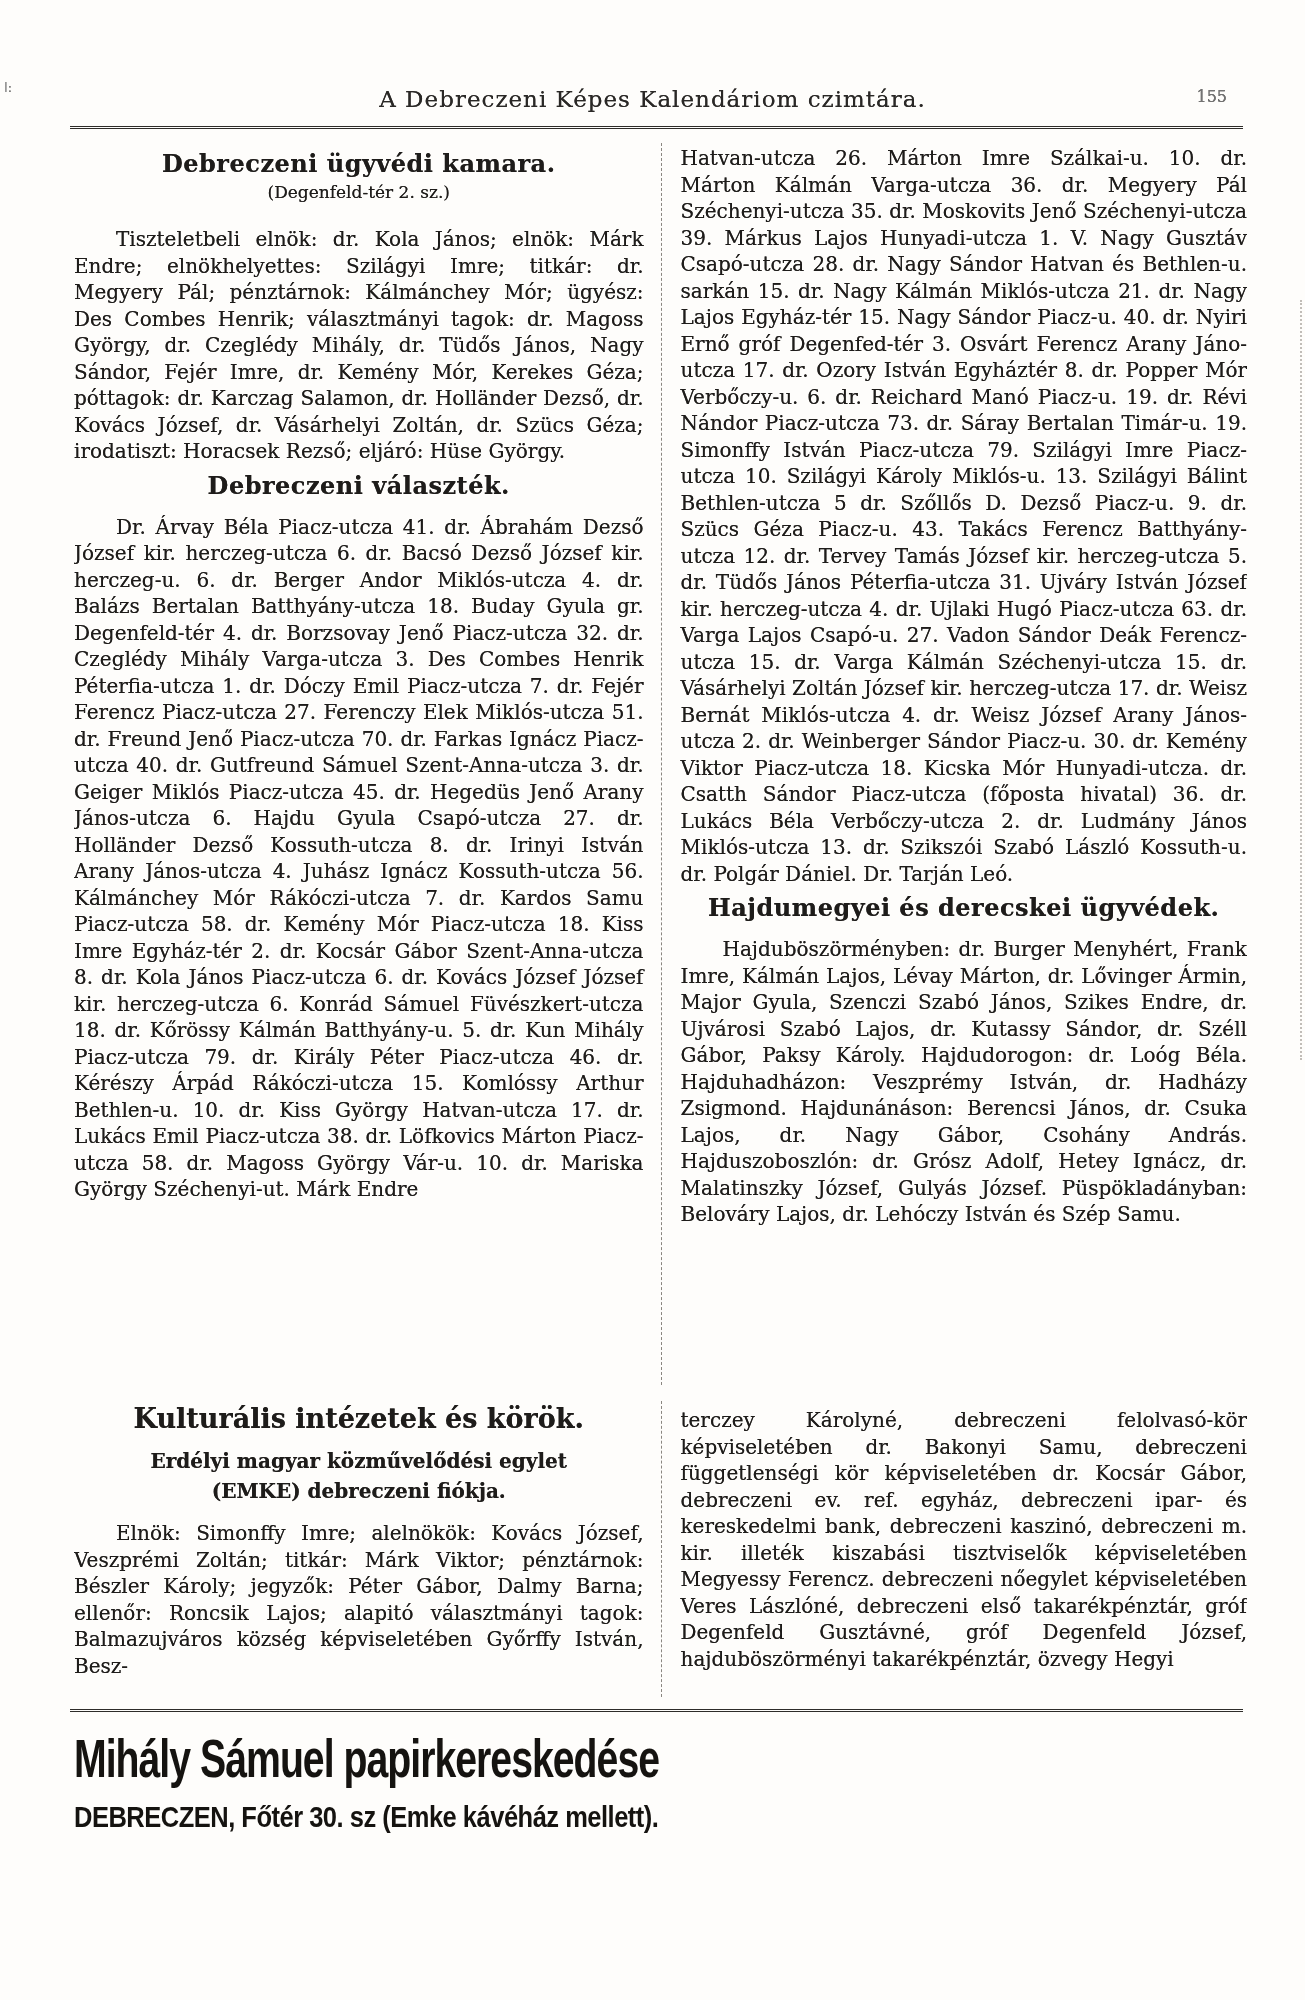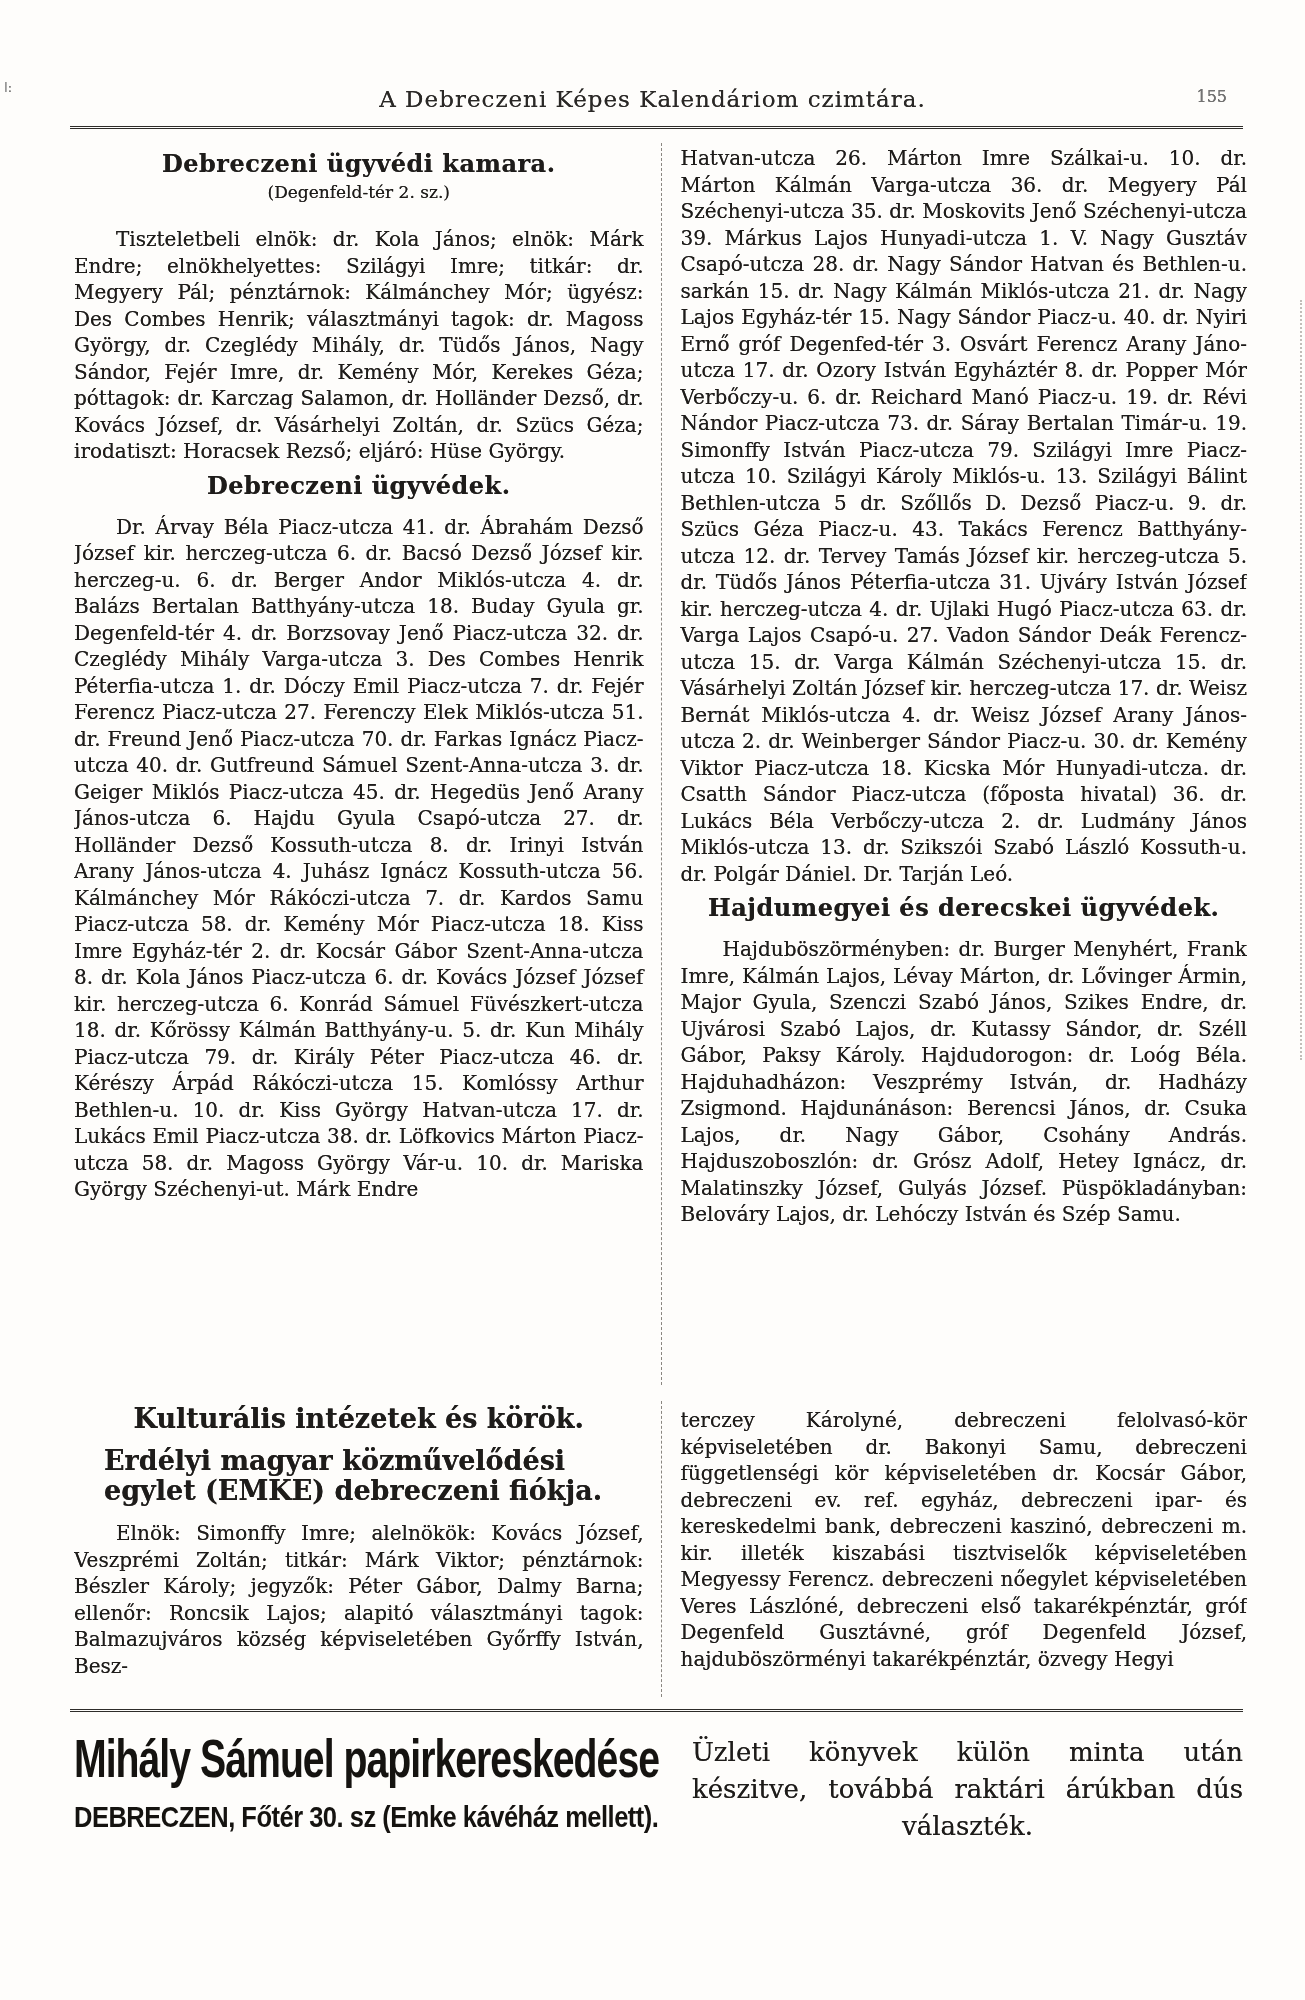--- a/index.html
+++ b/index.html
@@ -42,21 +42,21 @@
   p.indent { text-indent:42px; }
   .gap-top { margin-top:30px; }
 
   
   .vi-title {
     text-align:center; font-size:37px; font-weight:bold;
     margin:40px 0 6px 0; letter-spacing:1px;
   }
   .columns2 { display:flex; margin:16px 58px 0 74px; height:296px; overflow:hidden; }
   h2.kult { font-size:27px; font-weight:bold; text-align:center; margin:2px 0 12px 0; }
-  h3.emke { font-size:27px; font-weight:bold; text-align:left; margin:8px 30px 14px 30px; line-height:30px; }
+  h3.emke { font-size:20px; font-weight:bold; text-align:center; margin:8px 30px 14px 30px; line-height:30px; }
   .col-right2 { padding-top:4px; }
 
   
   .rule2 { margin:12px 62px 0 70px; border:0; border-top:3px double #2e2c29; }
   .ad { display:flex; margin:16px 58px 0 74px; }
   .ad-left { width:52%; box-sizing:border-box; padding-right:10px; }
   .ad-name {
     font-family:"Liberation Sans","DejaVu Sans",sans-serif;
     font-weight:bold; font-size:40px; letter-spacing:-1px; white-space:nowrap;
     transform:scale(0.98,1.35); transform-origin:left top; color:#151310;
@@ -88,21 +88,21 @@
     <div class="header-title ink">A Debreczeni Képes Kalendáriom czimtára.</div>
     <div class="page-number ink">155</div>
   </div>
   <hr class="rule1">
 
   <div class="columns">
     <div class="col col-left">
       <h2 class="sec ink">Debreczeni ügyvédi kamara.</h2>
       <div class="sub ink">(Degenfeld-tér 2. sz.)</div>
       <p class="body indent ink">Tiszteletbeli elnök: dr. Kola János; elnök: Márk Endre; elnökhelyettes: Szilágyi Imre; titkár: dr. Megyery Pál; pénztárnok: Kálmánchey Mór; ügyész: Des Combes Henrik; választmányi tagok: dr. Magoss György, dr. Czeglédy Mihály, dr. Tüdős János, Nagy Sándor, Fejér Imre, dr. Kemény Mór, Kerekes Géza; póttagok: dr. Karczag Salamon, dr. Holländer Dezső, dr. Kovács József, dr. Vásárhelyi Zoltán, dr. Szücs Géza; irodatiszt: Horacsek Rezső; eljáró: Hüse György.</p>
-      <h2 class="sec gap-top ink">Debreczeni ügyvédek.</h2>
+      <h2 class="sec gap-top ink">Debreczeni választék.</h2>
       <p class="body indent ink">Dr. Árvay Béla Piacz-utcza 41. dr. Ábrahám Dezső József kir. herczeg-utcza 6. dr. Bacsó Dezső József kir. herczeg-u. 6. dr. Berger Andor Miklós-utcza 4. dr. Balázs Bertalan Batthyány-utcza 18. Buday Gyula gr. Degenfeld-tér 4. dr. Borzsovay Jenő Piacz-utcza 32. dr. Czeglédy Mihály Varga-utcza 3. Des Combes Henrik Péterfia-utcza 1. dr. Dóczy Emil Piacz-utcza 7. dr. Fejér Ferencz Piacz-utcza 27. Ferenczy Elek Miklós-utcza 51. dr. Freund Jenő Piacz-utcza 70. dr. Farkas Ignácz Piacz-utcza 40. dr. Gutfreund Sámuel Szent-Anna-utcza 3. dr. Geiger Miklós Piacz-utcza 45. dr. Hegedüs Jenő Arany János-utcza 6. Hajdu Gyula Csapó-utcza 27. dr. Holländer Dezső Kossuth-utcza 8. dr. Irinyi István Arany János-utcza 4. Juhász Ignácz Kossuth-utcza 56. Kálmánchey Mór Rákóczi-utcza 7. dr. Kardos Samu Piacz-utcza 58. dr. Kemény Mór Piacz-utcza 18. Kiss Imre Egyház-tér 2. dr. Kocsár Gábor Szent-Anna-utcza 8. dr. Kola János Piacz-utcza 6. dr. Kovács József József kir. herczeg-utcza 6. Konrád Sámuel Füvészkert-utcza 18. dr. Kőrössy Kálmán Batthyány-u. 5. dr. Kun Mihály Piacz-utcza 79. dr. Király Péter Piacz-utcza 46. dr. Kérészy Árpád Rákóczi-utcza 15. Komlóssy Arthur Bethlen-u. 10. dr. Kiss György Hatvan-utcza 17. dr. Lukács Emil Piacz-utcza 38. dr. Löfkovics Márton Piacz-utcza 58. dr. Magoss György Vár-u. 10. dr. Mariska György Széchenyi-ut. Márk Endre</p>
     </div>
     <div class="col col-right">
       <p class="body ink" style="margin-top:2px">Hatvan-utcza 26. Márton Imre Szálkai-u. 10. dr. Márton Kálmán Varga-utcza 36. dr. Megyery Pál Széchenyi-utcza 35. dr. Moskovits Jenő Széchenyi-utcza 39. Márkus Lajos Hunyadi-utcza 1. V. Nagy Gusztáv Csapó-utcza 28. dr. Nagy Sándor Hatvan és Bethlen-u. sarkán 15. dr. Nagy Kálmán Miklós-utcza 21. dr. Nagy Lajos Egyház-tér 15. Nagy Sándor Piacz-u. 40. dr. Nyiri Ernő gróf Degenfed-tér 3. Osvárt Ferencz Arany Jáno-utcza 17. dr. Ozory István Egyháztér 8. dr. Popper Mór Verbőczy-u. 6. dr. Reichard Manó Piacz-u. 19. dr. Révi Nándor Piacz-utcza 73. dr. Sáray Bertalan Timár-u. 19. Simonffy István Piacz-utcza 79. Szilágyi Imre Piacz-utcza 10. Szilágyi Károly Miklós-u. 13. Szilágyi Bálint Bethlen-utcza 5 dr. Szőllős D. Dezső Piacz-u. 9. dr. Szücs Géza Piacz-u. 43. Takács Ferencz Batthyány-utcza 12. dr. Tervey Tamás József kir. herczeg-utcza 5. dr. Tüdős János Péterfia-utcza 31. Ujváry István József kir. herczeg-utcza 4. dr. Ujlaki Hugó Piacz-utcza 63. dr. Varga Lajos Csapó-u. 27. Vadon Sándor Deák Ferencz-utcza 15. dr. Varga Kálmán Széchenyi-utcza 15. dr. Vásárhelyi Zoltán József kir. herczeg-utcza 17. dr. Weisz Bernát Miklós-utcza 4. dr. Weisz József Arany János-utcza 2. dr. Weinberger Sándor Piacz-u. 30. dr. Kemény Viktor Piacz-utcza 18. Kicska Mór Hunyadi-utcza. dr. Csatth Sándor Piacz-utcza (főposta hivatal) 36. dr. Lukács Béla Verbőczy-utcza 2. dr. Ludmány János Miklós-utcza 13. dr. Szikszói Szabó László Kossuth-u. dr. Polgár Dániel. Dr. Tarján Leó.</p>
       <h2 class="sec gap-top ink">Hajdumegyei és derecskei ügyvédek.</h2>
       <p class="body indent ink">Hajduböszörményben: dr. Burger Menyhért, Frank Imre, Kálmán Lajos, Lévay Márton, dr. Lővinger Ármin, Major Gyula, Szenczi Szabó János, Szikes Endre, dr. Ujvárosi Szabó Lajos, dr. Kutassy Sándor, dr. Széll Gábor, Paksy Károly. Hajdudorogon: dr. Loóg Béla. Hajduhadházon: Veszprémy István, dr. Hadházy Zsigmond. Hajdunánáson: Berencsi János, dr. Csuka Lajos, dr. Nagy Gábor, Csohány András. Hajduszoboszlón: dr. Grósz Adolf, Hetey Ignácz, dr. Malatinszky József, Gulyás József. Püspökladányban: Belováry Lajos, dr. Lehóczy István és Szép Samu.</p>
     </div>
   </div>
 
 
@@ -117,18 +117,15 @@
     </div>
   </div>
 
   <hr class="rule2">
 
   <div class="ad">
     <div class="ad-left">
       <div class="ad-name">Mihály Sámuel papirkereskedése</div>
       <div class="ad-address">DEBRECZEN, Főtér 30. sz (Emke kávéház mellett).</div>
     </div>
-    <div class="ad-right">
-      <p class="ink">Üzleti könyvek külön minta után készitve, továbbá raktári árúkban dús választék.</p>
-    </div>
   </div>
 
 </div>
 
 </body></html>

